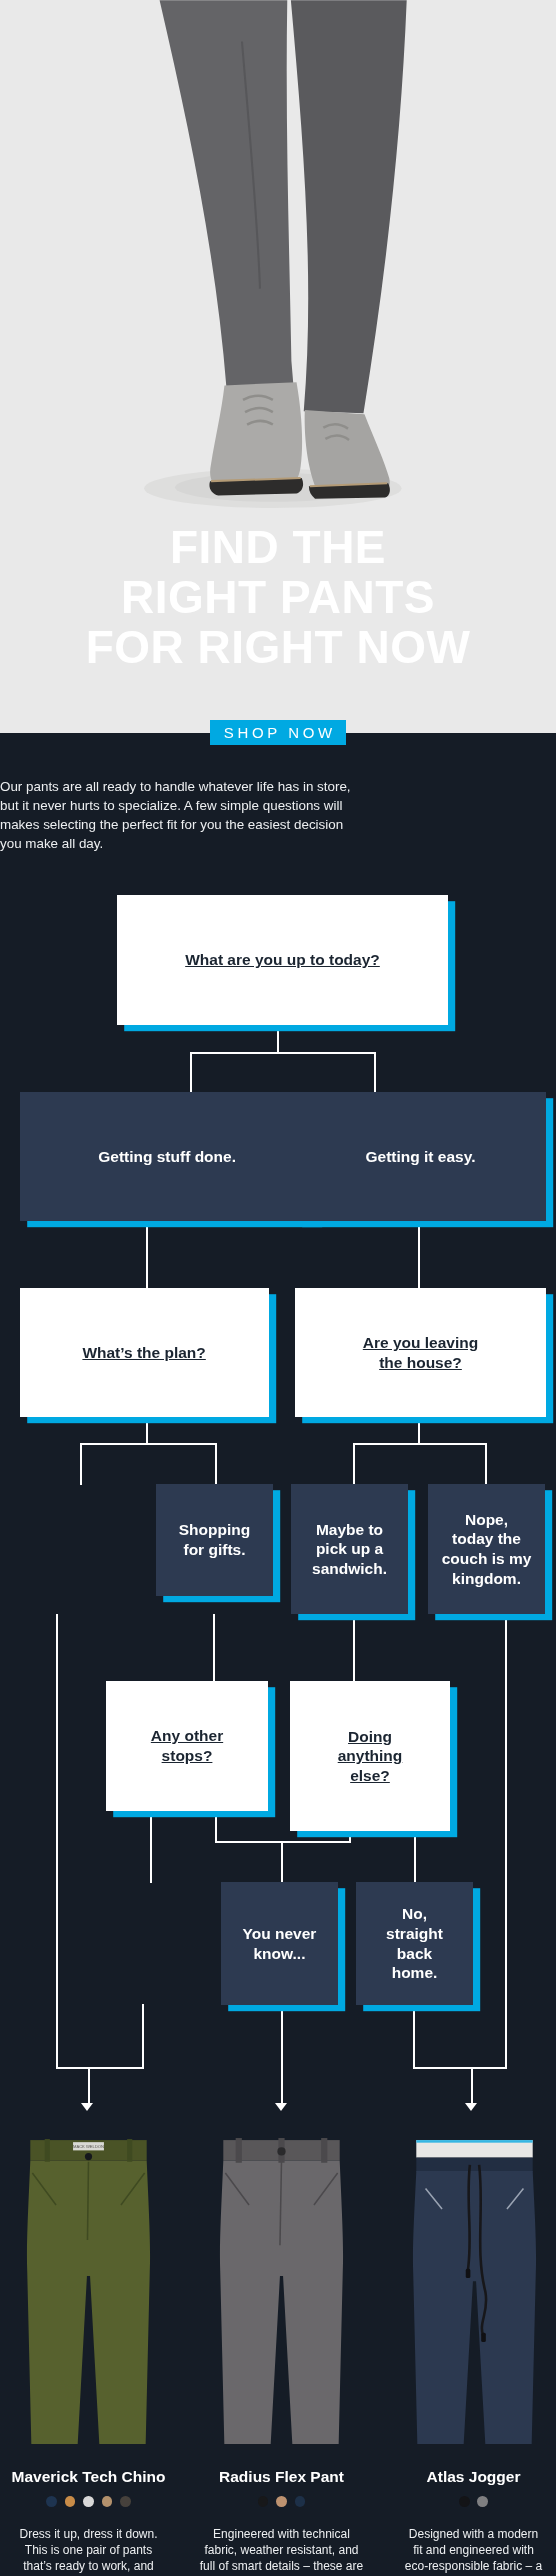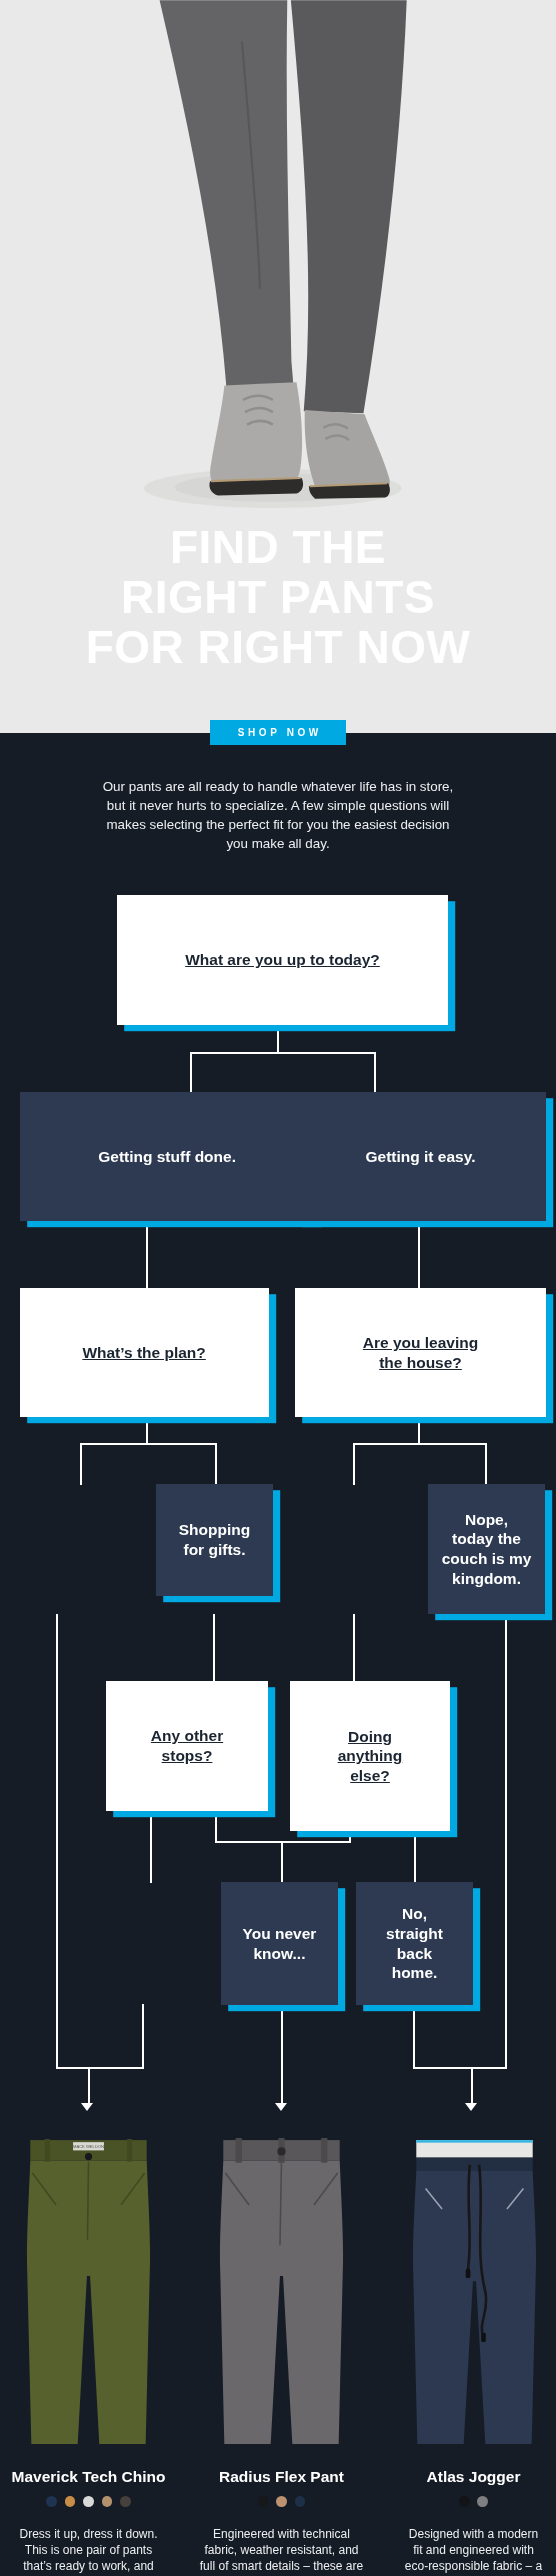--- a/index.html
+++ b/index.html
@@ -6,26 +6,26 @@
   .page{position:relative;width:556px;height:3040px;margin:0 auto;background:#151c26;
         font-family:"Liberation Sans",sans-serif;overflow:hidden;}
 
   
   .hero{position:absolute;left:0;top:0;width:556px;height:733px;background:#e9e9e9;}
   .hero svg{position:absolute;left:0;top:0;}
   .headline{position:absolute;left:0;top:522px;width:556px;text-align:center;
             color:#ffffff;font-weight:800;font-size:46px;line-height:50px;letter-spacing:0.5px;}
 
   
-  .btn{position:absolute;background:#00a9e2;color:#ffffff;font-weight:700;font-size:10px;
+  .btn{position:absolute;background:#00a9e2;color:#ffffff;font-weight:400;font-size:15px;
        letter-spacing:3.6px;text-indent:3.6px;display:flex;align-items:center;justify-content:center;
        cursor:pointer;user-select:none;}
 
   
-  .intro{position:absolute;left:0;top:777px;width:556px;text-align:center;color:#edeff1;
+  .intro{position:absolute;left:0;top:777px;width:556px;text-align:left;color:#edeff1;
          font-size:13.4px;line-height:19px;white-space:nowrap;}
 
   
   .fbox{position:absolute;display:flex;align-items:center;justify-content:center;text-align:center;
         font-weight:700;font-size:15.5px;line-height:19.6px;box-shadow:7.2px 6.2px 0 #00a9e2;}
   .fbox.white{background:#ffffff;color:#1b2531;text-decoration:underline;}
   .fbox.navy{background:#2d3a51;color:#ffffff;}
   .cline{position:absolute;background:#ffffff;}
   .ahead{position:absolute;width:0;height:0;border-left:6.7px solid transparent;
          border-right:6.7px solid transparent;border-top:8.8px solid #ffffff;}
@@ -119,20 +119,23 @@
     </div>
   <div class="fbox white" style="left:19.6px;top:1288px;width:249px;height:129px">
     <span>What’s the plan?</span>
     </div>
   <div class="fbox white" style="left:295px;top:1288px;width:251px;height:129px">
     <span>Are you leaving<br>the house?</span>
     </div>
   <div class="fbox navy" style="left:156px;top:1484px;width:117px;height:112px">
     <span>Shopping<br>for gifts.</span>
     </div>
+  <div class="fbox navy" style="left:291px;top:1484px;width:117px;height:130px">
+    <span>Maybe to<br>pick up a<br>sandwich.</span>
+    </div>
   <div class="fbox navy" style="left:428px;top:1484px;width:117px;height:130px">
     <span>Nope,<br>today the<br>couch is my<br>kingdom.</span>
     </div>
   <div class="fbox white" style="left:106px;top:1681px;width:162px;height:130px">
     <span>Any other<br>stops?</span>
     </div>
   <div class="fbox white" style="left:290px;top:1681px;width:160px;height:150px">
     <span>Doing<br>anything<br>else?</span>
     </div>
   <div class="fbox navy" style="left:221px;top:1882px;width:117px;height:123px">

